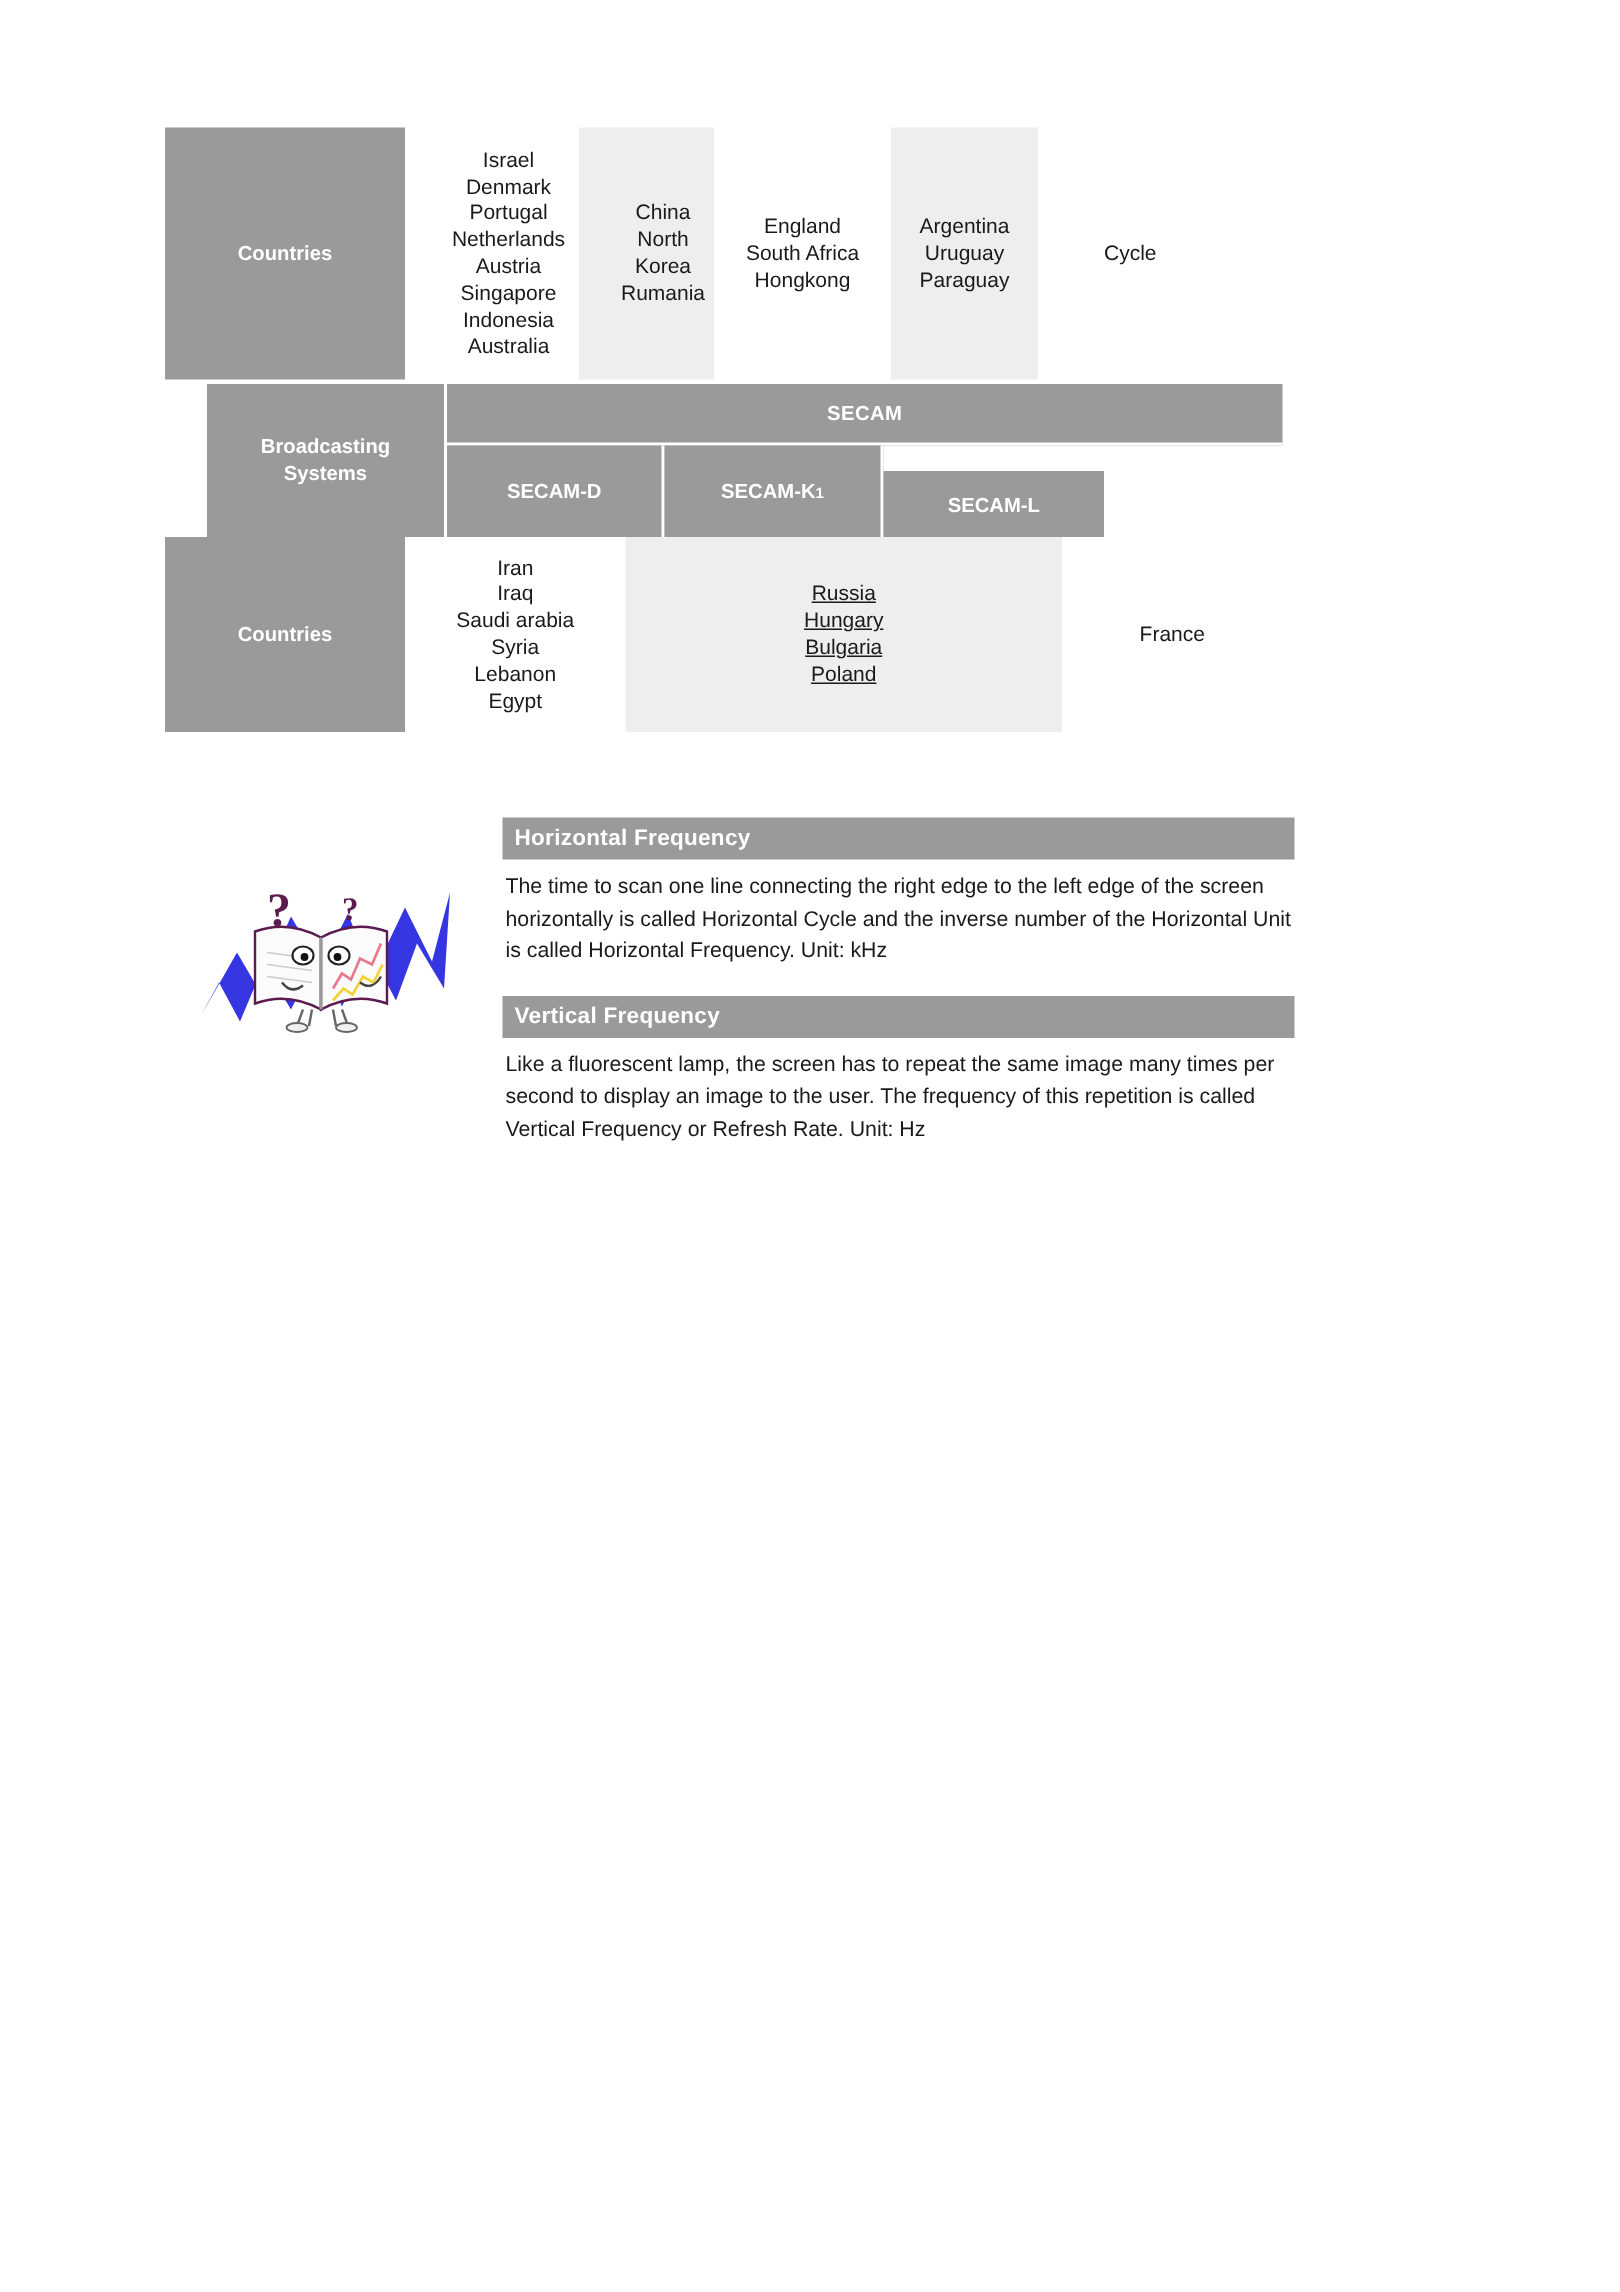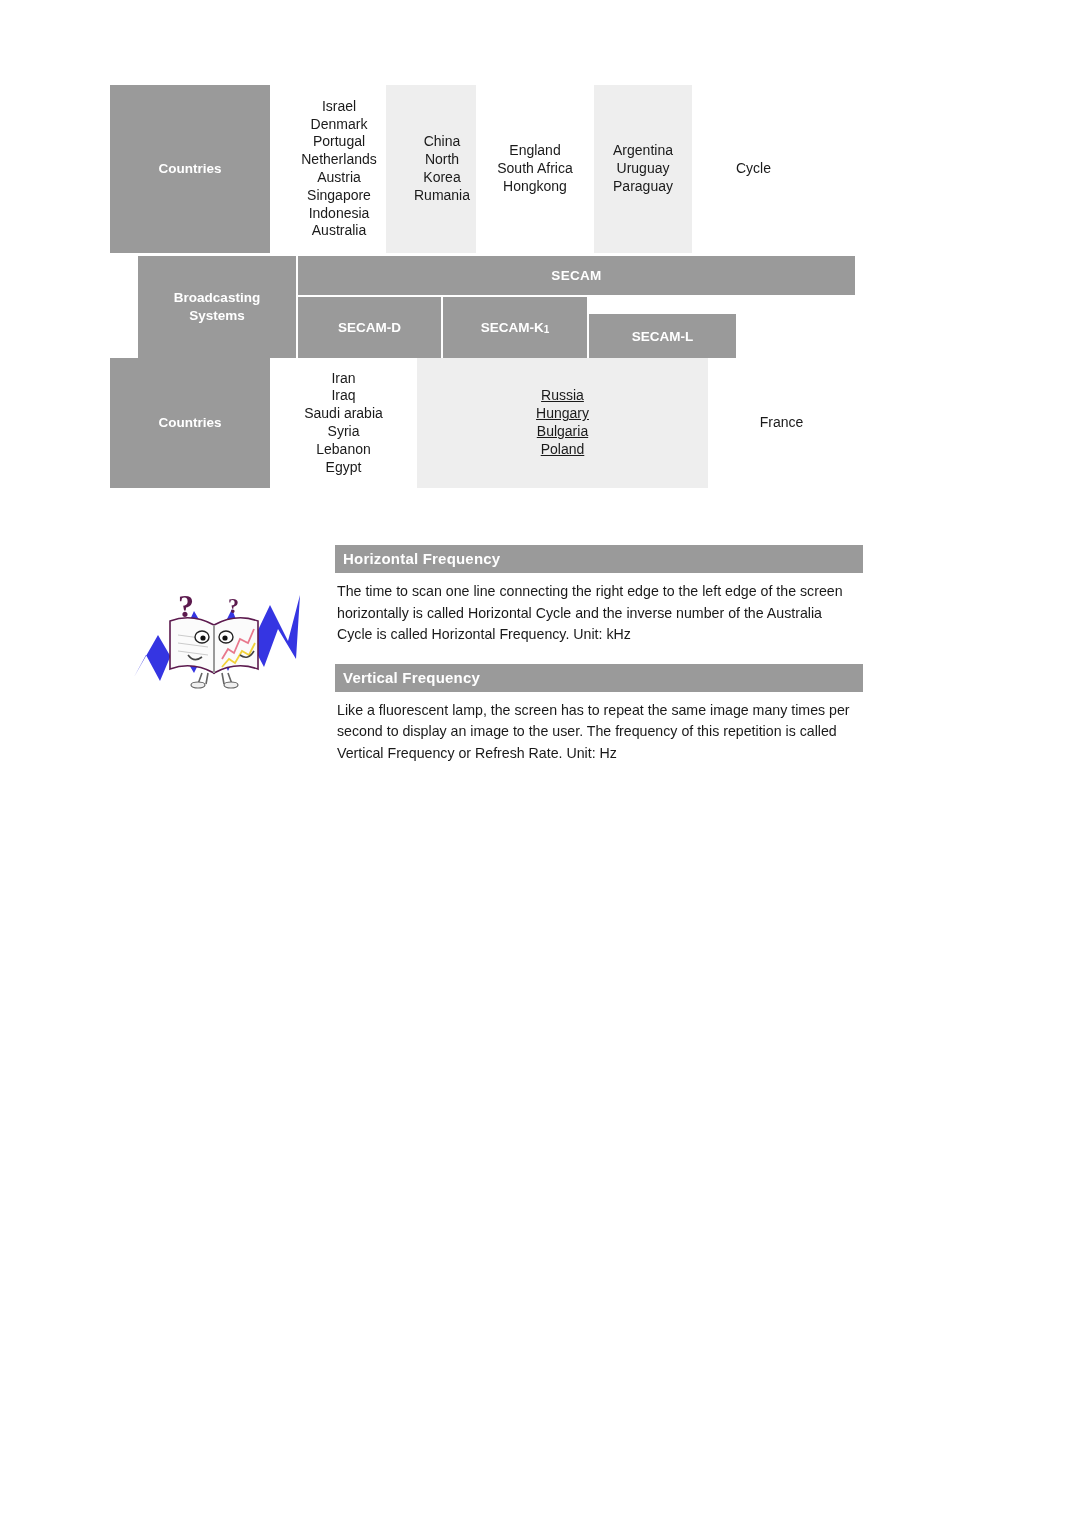--- a/index.html
+++ b/index.html
@@ -262,21 +262,21 @@
 
     <text x="50" y="32" font-family="&quot;Liberation Serif&quot;, serif" font-size="32" font-weight="bold" fill="#5c1a4e">?</text>
     <text x="100" y="28" font-family="&quot;Liberation Serif&quot;, serif" font-size="22" font-weight="bold" fill="#5c1a4e">?</text>
   </svg>
 </div>
 
 <div class="panels">
 
   <div class="panel">
     <div class="panel-head">Horizontal Frequency</div>
-    <div class="panel-body">The time to scan one line connecting the right edge to the left edge of the screen horizontally is called Horizontal Cycle and the inverse number of the Australia Cycle is called Horizontal Frequency. Unit: kHz</div>
+    <div class="panel-body">The time to scan one line connecting the right edge to the left edge of the screen horizontally is called Horizontal Cycle and the inverse number of the Horizontal Unit is called Horizontal Frequency. Unit: kHz</div>
   </div>
 
   <div class="panel-gap"></div>
 
   <div class="panel">
     <div class="panel-head">Vertical Frequency</div>
     <div class="panel-body">Like a fluorescent lamp, the screen has to repeat the same image many times per second to display an image to the user. The frequency of this repetition is called Vertical Frequency or Refresh Rate. Unit: Hz</div>
   </div>
 
 </div>

